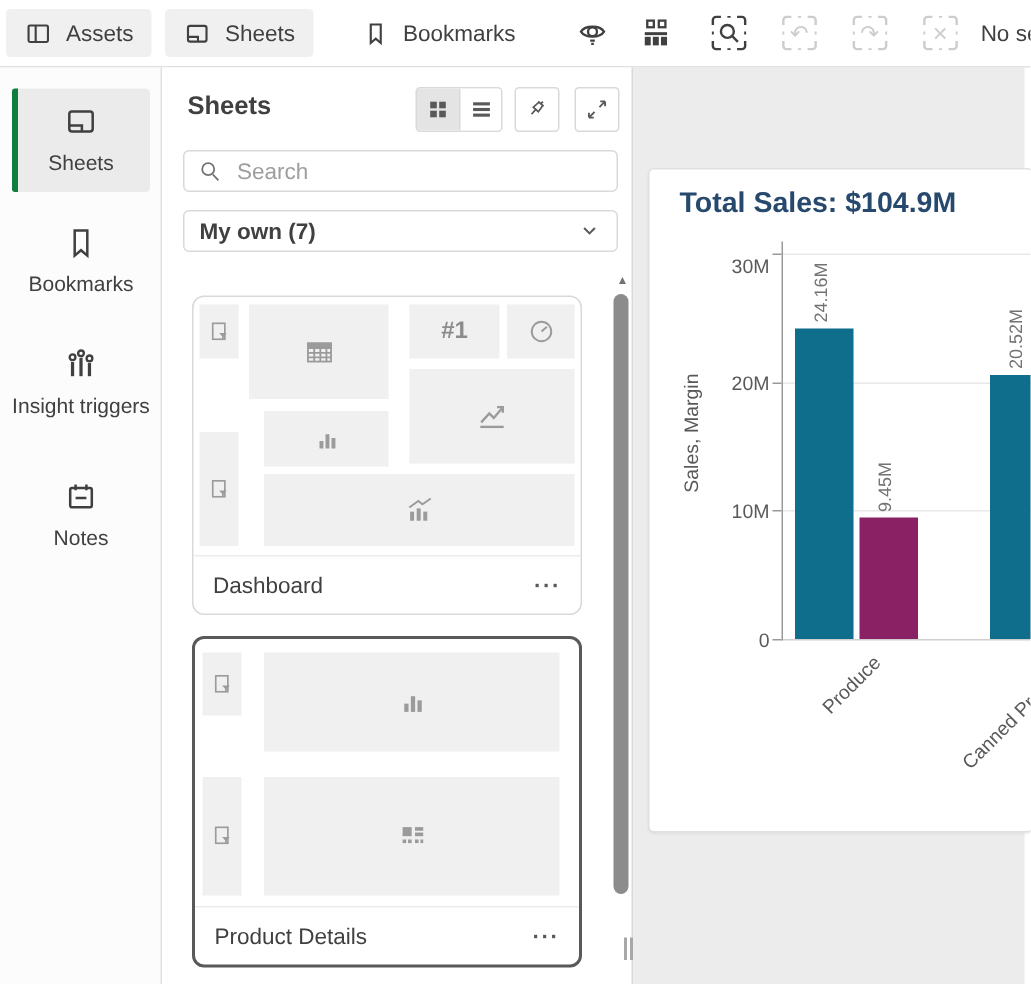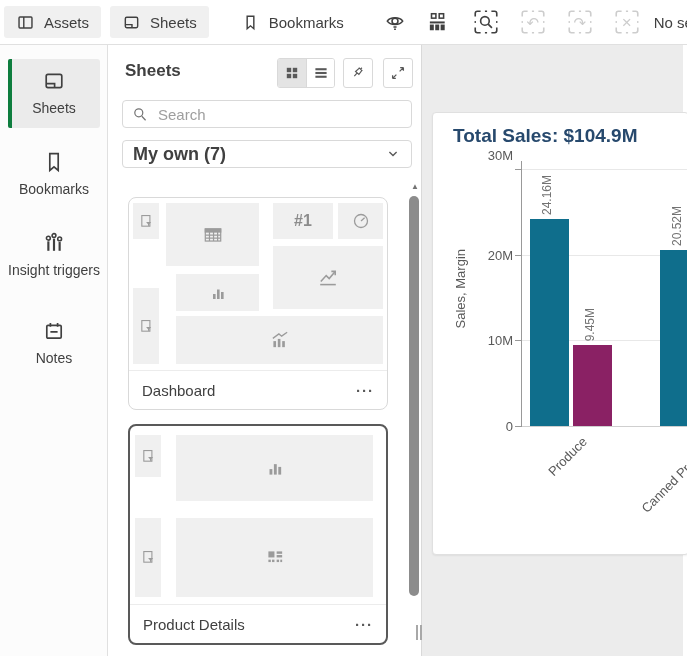--- a/index.html
+++ b/index.html
@@ -36,21 +36,21 @@
   .seg button.on{background:#e4e4e4;}
   .seg button + button{border-left:1px solid #d9d9d9;}
   .sq-btn{position:absolute;top:13px;width:30px;height:30px;border:1px solid #d9d9d9;border-radius:3px;background:#fff;
           display:flex;align-items:center;justify-content:center;color:#595959;cursor:pointer;padding:0;}
   .search{position:absolute;left:14px;top:55px;width:290px;height:28px;border:1px solid #d9d9d9;border-radius:4px;
           display:flex;align-items:center;padding:0 9px;gap:8px;box-sizing:border-box;background:#fff;}
   .search input{border:none;outline:none;flex:1;font-family:inherit;font-size:15px;color:#1d4ed8;background:transparent;}
   .search input::placeholder{color:#9e9e9e;}
   .dropdown{position:absolute;left:14px;top:95px;width:290px;height:28px;border:1px solid #d9d9d9;border-radius:4px;
             display:flex;align-items:center;justify-content:space-between;padding:0 10px;box-sizing:border-box;
-            font-size:18px;font-weight:bold;color:#404040;background:#fff;cursor:pointer;}
+            font-size:15px;font-weight:bold;color:#404040;background:#fff;cursor:pointer;}
   .card{position:absolute;left:20px;width:260px;background:#fff;border:1px solid #d9d9d9;border-radius:8px;
         box-sizing:border-box;display:flex;flex-direction:column;cursor:pointer;}
   .card.selected{border:2px solid #595959;}
   .thumb{position:relative;flex:1;}
   .blk{position:absolute;background:#f0f0f0;display:flex;align-items:center;justify-content:center;color:#9b9b9b;}
   .kpi-txt{font-size:16px;font-weight:bold;color:#8c8c8c;}
   .card-foot{height:38px;border-top:1px solid #ececec;display:flex;align-items:center;justify-content:space-between;
              padding:0 13px;font-size:15px;color:#404040;}
   .more{border:none;background:transparent;color:#595959;font-size:15px;font-weight:bold;letter-spacing:1px;cursor:pointer;padding:0;}
   .scroll-up{position:absolute;left:301px;top:138px;width:12px;text-align:center;font-size:8px;color:#737373;cursor:pointer;line-height:1;}
@@ -391,21 +391,21 @@
           <div class="tickm" style="top: 313px;"></div>
           <div class="ytick" style="top: 307px;">0</div>
           <div class="grid" style="top: 227px;"></div>
           <div class="tickm" style="top: 227px;"></div>
           <div class="ytick" style="top: 221px;">10M</div>
           <div class="grid" style="top: 142px;"></div>
           <div class="tickm" style="top: 142px;"></div>
           <div class="ytick" style="top: 136px;">20M</div>
           <div class="grid" style="top: 56px;"></div>
           <div class="tickm" style="top: 56px;"></div>
-          <div class="ytick" style="top: 36px;">30M</div>
+          <div class="ytick" style="top: 58px;">30M</div>
           <div class="axis"></div>
           <div class="bar" style="left: 97px; top: 106px; height: 207px; width: 39px; background: rgb(15, 110, 140);"></div>
           <div class="vlabel" style="left: 107.5px; bottom: 339px;">24.16M</div>
           <div class="bar" style="left: 140px; top: 232px; height: 81px; width: 39px; background: rgb(138, 33, 100);"></div>
           <div class="vlabel" style="left: 150.5px; bottom: 213px;">9.45M</div>
           <div class="cat" style="right: 109px;">Produce</div>
           <div class="bar" style="left: 227px; top: 137px; height: 176px; width: 39px; background: rgb(15, 110, 140);"></div>
           <div class="vlabel" style="left: 237.5px; bottom: 308px;">20.52M</div>
           <div class="cat" style="right: -21px;">Canned Products</div>
         </div>

